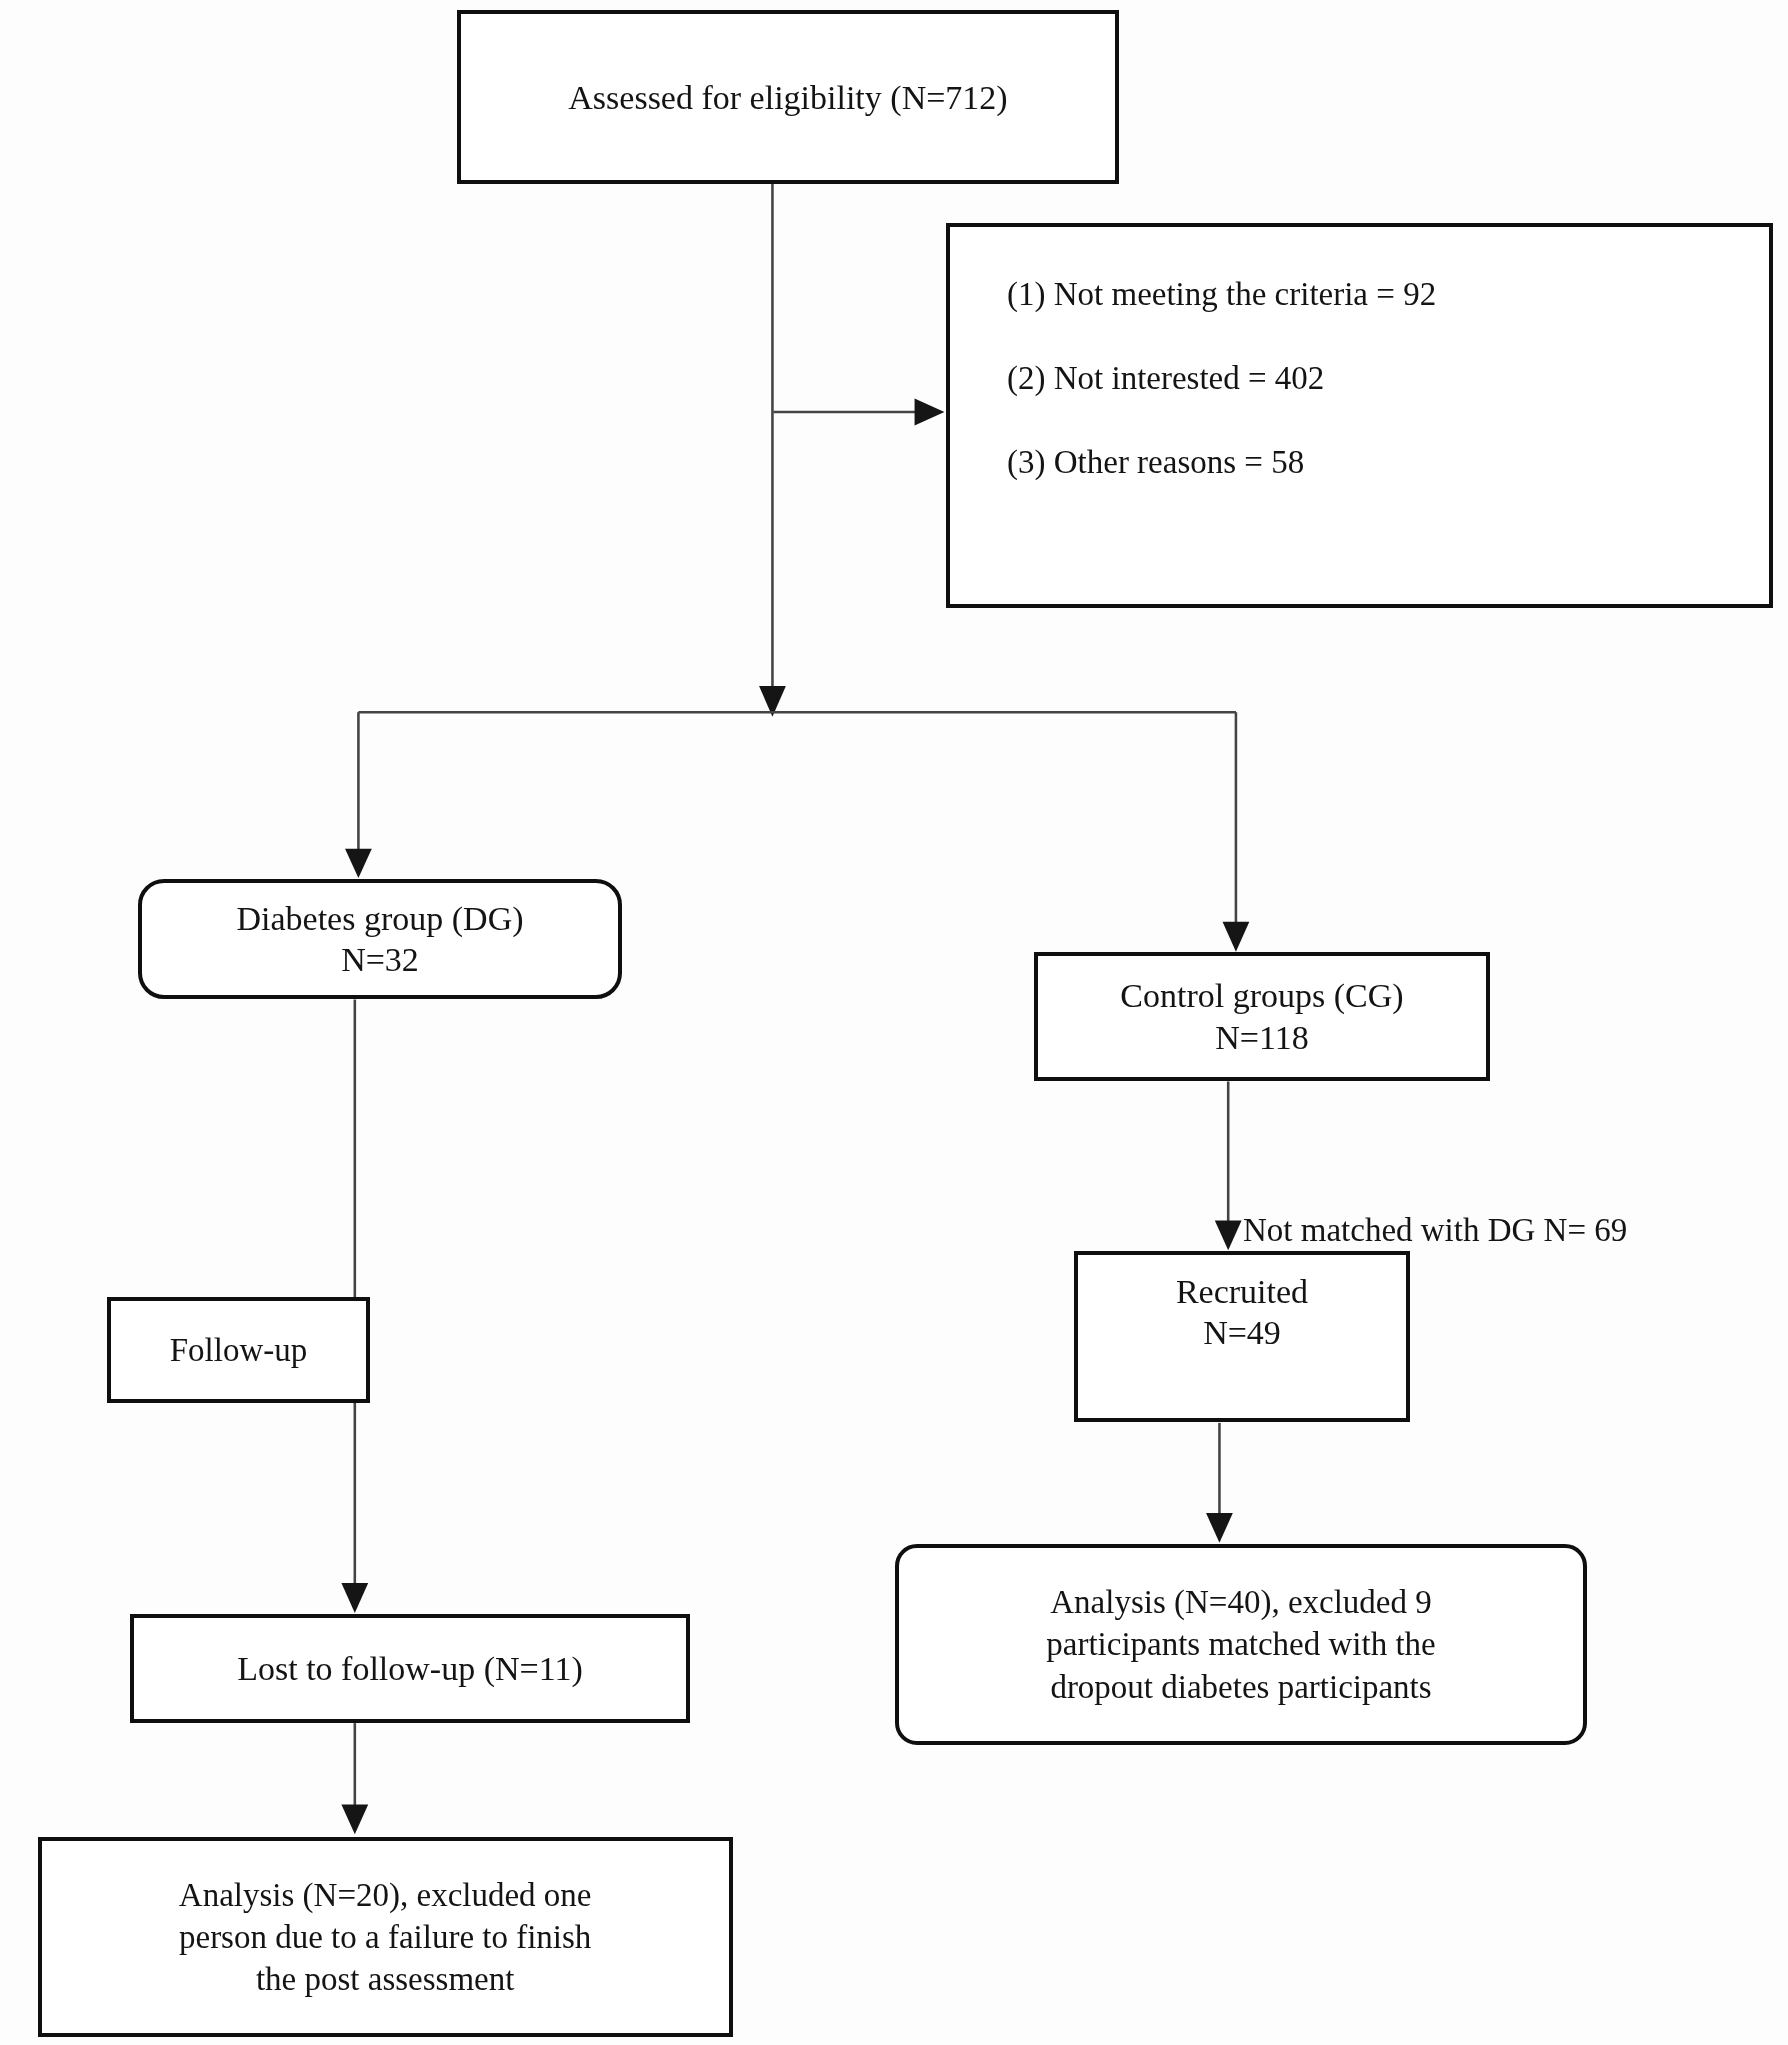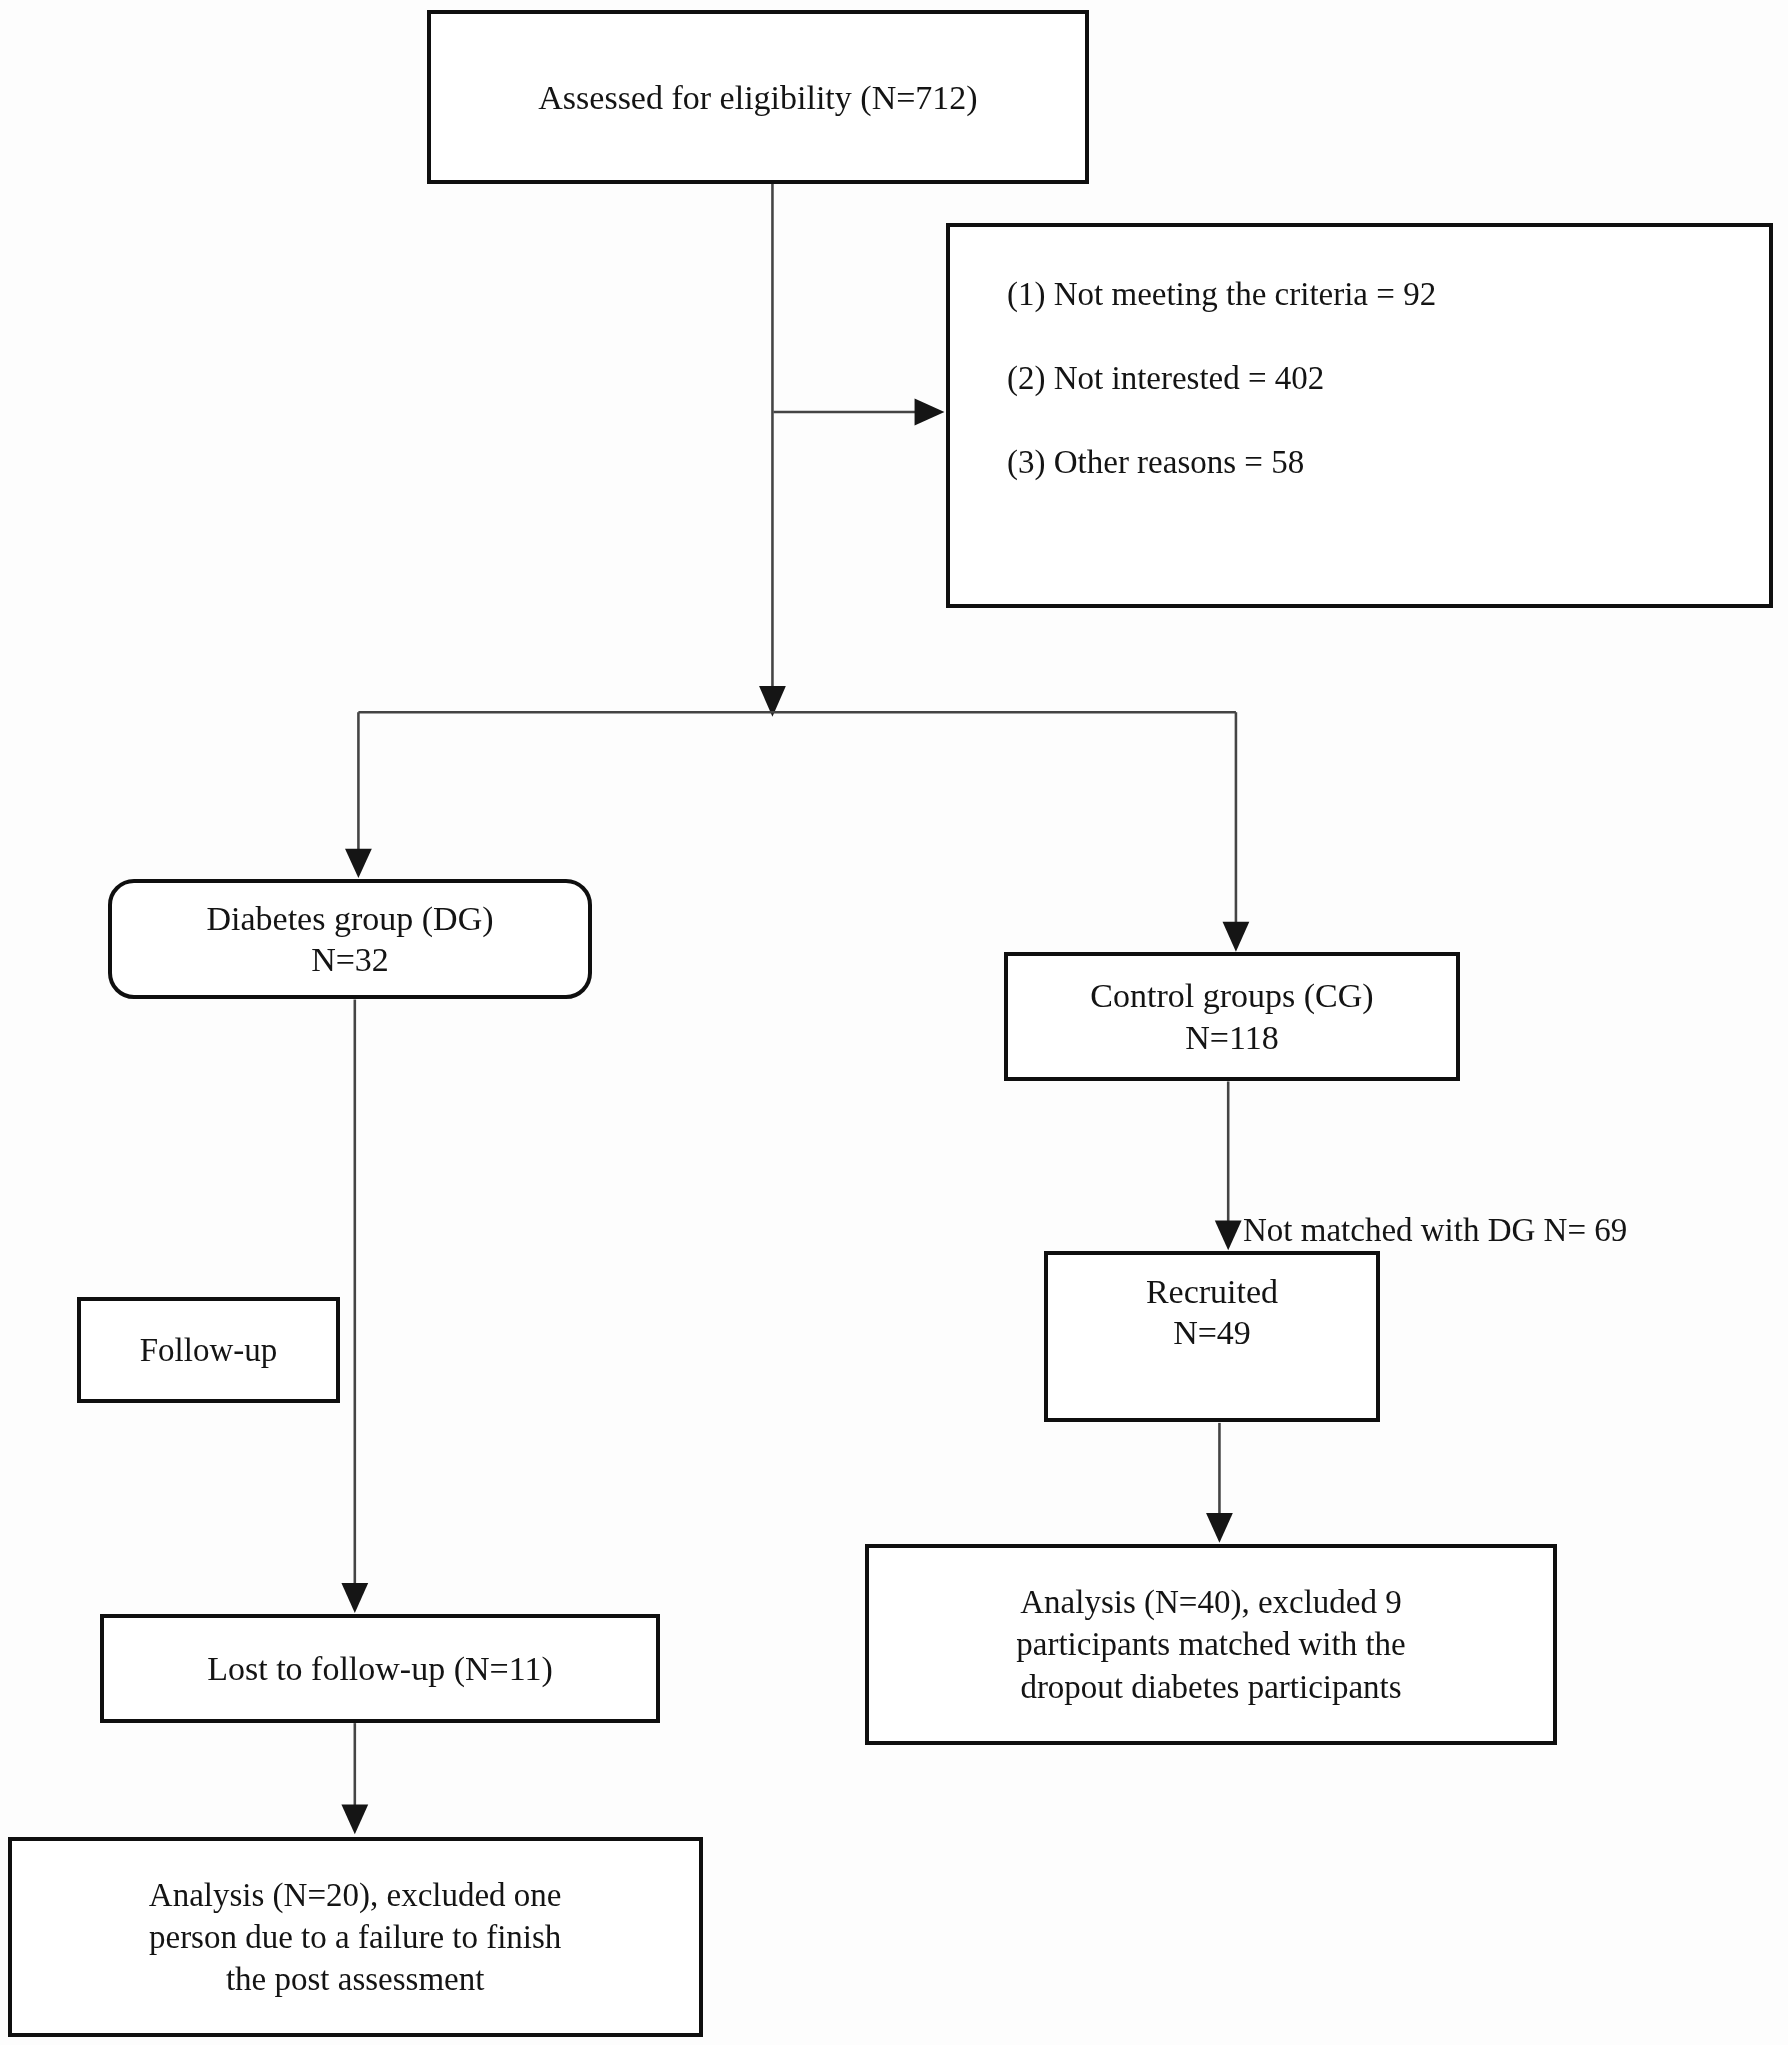--- a/index.html
+++ b/index.html
@@ -16,20 +16,21 @@
     position:absolute;
     border:4.6px solid #0f0f0f;
     background:#ffffff;
     box-sizing:border-box;
     display:flex;
     flex-direction:column;
     align-items:center;
     justify-content:center;
     text-align:right;
     line-height:1.22;
+    margin-left:30px;
   }
   .fs66{font-size:34px;}
   .fs64{font-size:33px;}
   .excluded-content{
     position:absolute;
     border:4.6px solid #0f0f0f;
     background:#ffffff;
     box-sizing:border-box;
     text-align:left;
     font-size:33px;
@@ -108,21 +109,21 @@
 
   <div class="box fs66" style="left:1044px;top:1251px;width:336px;height:171px;justify-content:flex-start;padding-top:16px;">
     <div>Recruited</div>
     <div>N=49</div>
   </div>
 
   <div class="box fs66" style="left:100px;top:1614px;width:560px;height:109px;">
     <span>Lost to follow-up (N=11)</span>
   </div>
 
-  <div class="box fs64 wrap3" style="left:865px;top:1544px;width:692px;height:201px;">
+  <div class="box fs64 wrap3" style="left:865px;top:1544px;width:692px;height:201px;border-radius:22px;">
     <div>Analysis (N=40), excluded 9</div>
     <div>participants matched with the</div>
     <div>dropout diabetes participants</div>
   </div>
 
   <div class="box fs64 wrap3" style="left:7.7px;top:1837px;width:695px;height:200px;">
     <div>Analysis (N=20), excluded one</div>
     <div>person due to a failure to finish</div>
     <div>the post assessment</div>
   </div>

